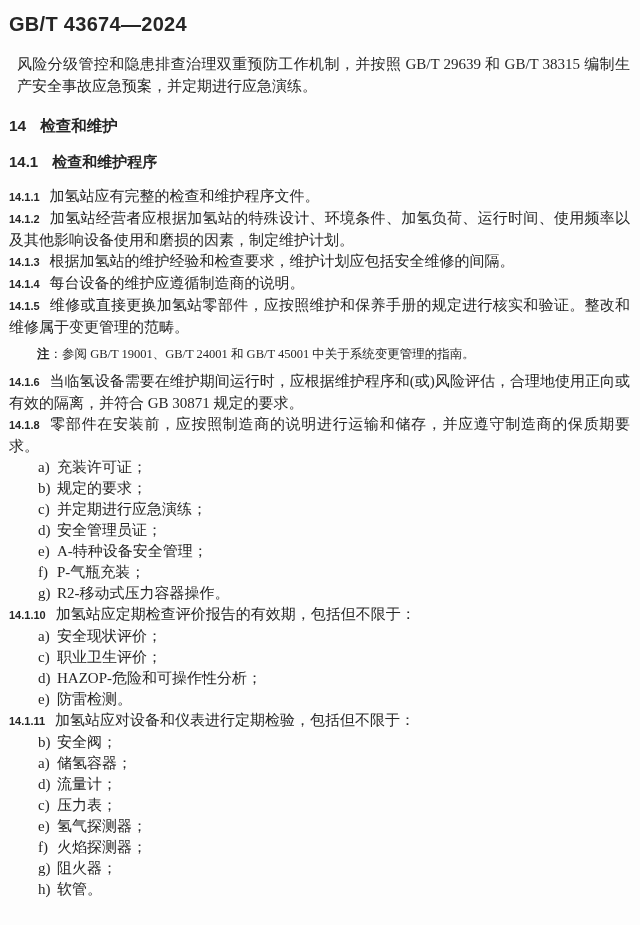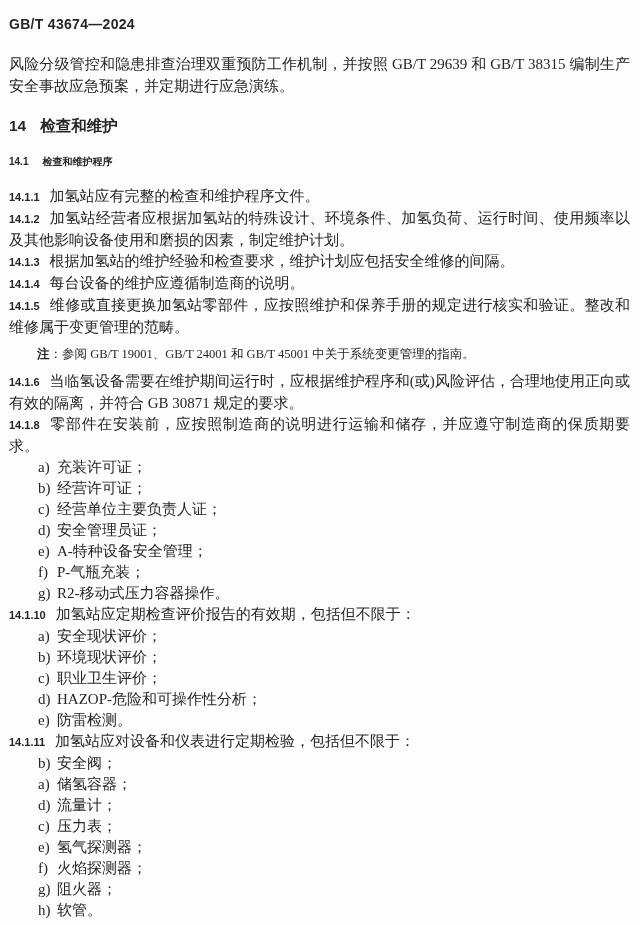--- a/index.html
+++ b/index.html
@@ -11,41 +11,41 @@
     color:#262626;
     font-family:"Liberation Serif","DejaVu Serif",serif;
     font-size:15px;
     box-sizing:border-box;
     padding:16px 10px 0 9px;
     overflow:hidden;
   }
   .doc-header{
     font-family:"Liberation Sans","DejaVu Sans",sans-serif;
     font-weight:bold;
-    font-size:14px;
+    font-size:20px;
     line-height:17px;
     letter-spacing:.3px;
   }
   .intro{
-    margin:20px 0 0 0;
+    margin:20px 0 0 8px;
     line-height:22px;
     text-align:justify;
   }
   .h-chapter{
     margin-top:19px;
     font-family:"Liberation Sans","DejaVu Sans",sans-serif;
     font-weight:bold;
     font-size:15.5px;
     line-height:20px;
   }
   .h-section{
     margin-top:16px;
     font-family:"Liberation Sans","DejaVu Sans",sans-serif;
     font-weight:bold;
-    font-size:10px;
+    font-size:15px;
     line-height:20px;
   }
   .h-chapter .hnum,.h-section .hnum{margin-right:14px;margin-top:20px;}
   .body-flow{margin-top:14px;}
   .clause{
     margin:0;
     line-height:21px;
     text-align:justify;
   }
   .cnum{
@@ -126,35 +126,34 @@
     </p>
 
 
     <p class="clause">
       <span class="cnum">14.1.8</span><span>零部件在安装前，应按照制造商的说明进行运输和储存，并应遵守制造商的保质期要求。</span>
     </p>
 
 
     <div class="list">
       <div class="li"><span class="marker">a)</span><span>充装许可证；</span></div>
-      <div class="li"><span class="marker">b)</span><span>经营许可证；</span></div>
-      <div class="li"><span class="marker">c)</span><span>经营单位主要负责人证；</span></div>
+      <div class="li"><span class="marker">b)</span><span>规定的要求；</span></div>
+      <div class="li"><span class="marker">c)</span><span>并定期进行应急演练；</span></div>
       <div class="li"><span class="marker">d)</span><span>安全管理员证；</span></div>
       <div class="li"><span class="marker">e)</span><span>A-特种设备安全管理；</span></div>
       <div class="li"><span class="marker">f)</span><span>P-气瓶充装；</span></div>
       <div class="li"><span class="marker">g)</span><span>R2-移动式压力容器操作。</span></div>
     </div>
 
     <p class="clause">
       <span class="cnum">14.1.10</span><span>加氢站应定期检查评价报告的有效期，包括但不限于：</span>
     </p>
 
     <div class="list">
       <div class="li"><span class="marker">a)</span><span>安全现状评价；</span></div>
-      <div class="li"><span class="marker">b)</span><span>环境现状评价；</span></div>
       <div class="li"><span class="marker">c)</span><span>职业卫生评价；</span></div>
       <div class="li"><span class="marker">d)</span><span>HAZOP-危险和可操作性分析；</span></div>
       <div class="li"><span class="marker">e)</span><span>防雷检测。</span></div>
     </div>
 
     <p class="clause">
       <span class="cnum">14.1.11</span><span>加氢站应对设备和仪表进行定期检验，包括但不限于：</span>
     </p>
 
     <div class="list">

